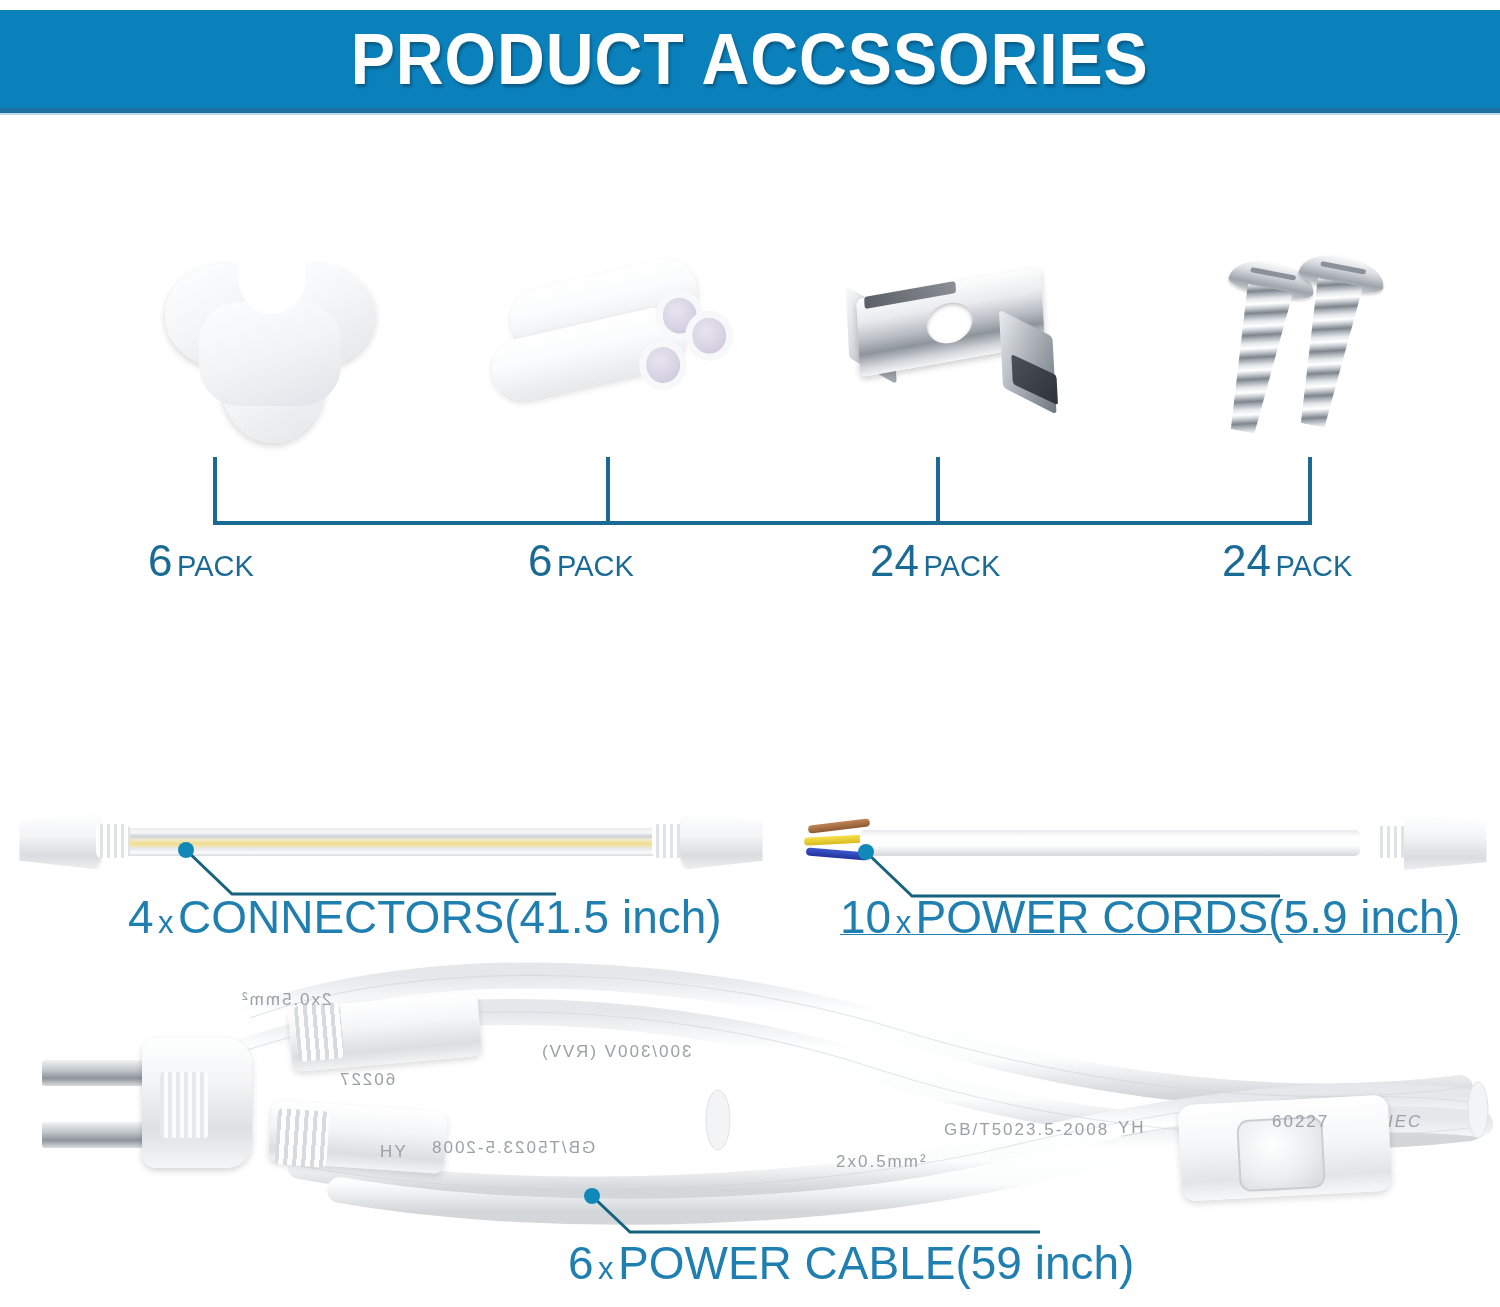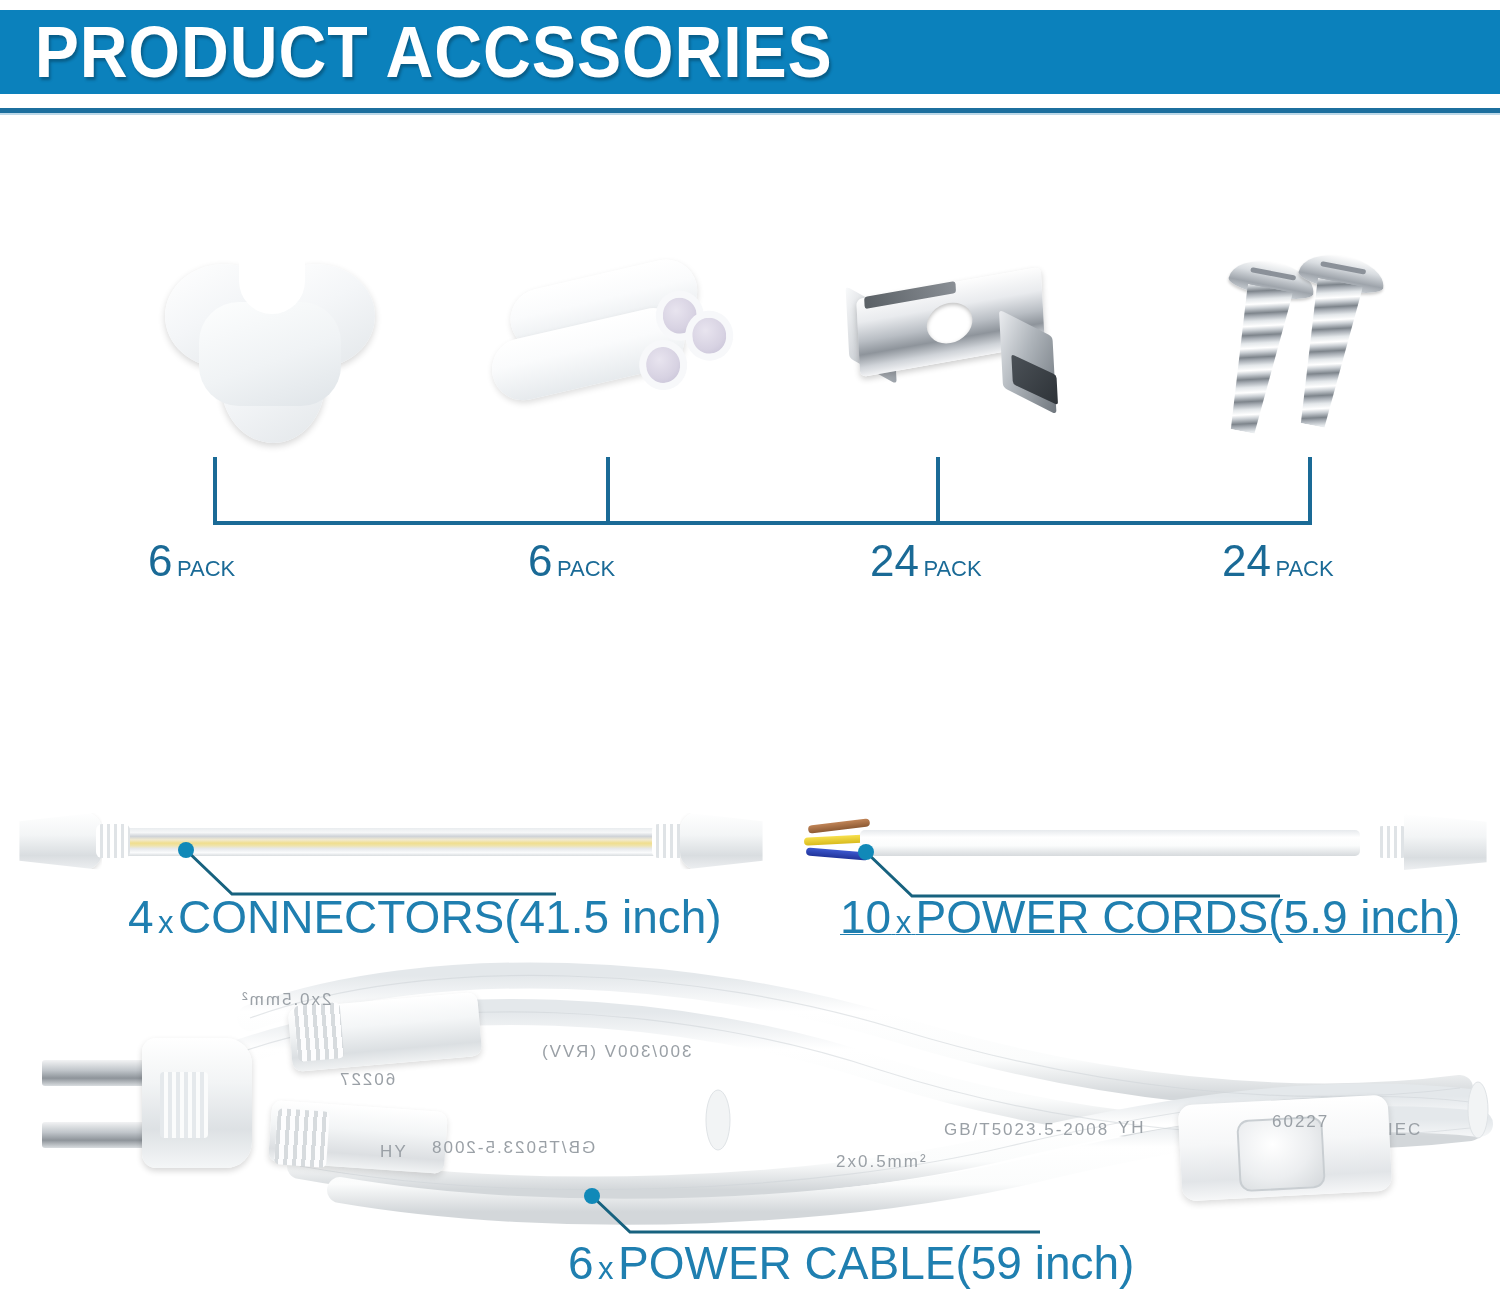--- a/index.html
+++ b/index.html
@@ -6,23 +6,23 @@
   body{
     width:1500px;height:1307px;
     background:#ffffff;
     font-family:"Liberation Sans", sans-serif;
     overflow:hidden;
     position:relative;
   }
 
   
   .banner{
-    position:absolute;left:0;top:10px;width:1500px;height:84px;
+    position:absolute;left:0;top:10px;width:1500px;height:98px;
     background:#0b81bc;
-    display:flex;align-items:center;justify-content:flex-start;
+    display:flex;align-items:center;justify-content:center;
   }
   .banner-underline{
     position:absolute;left:0;top:108px;width:1500px;height:5px;
     background:#1c6f9e;
   }
   .banner-underline2{
     position:absolute;left:0;top:113px;width:1500px;height:2px;
     background:#bcd8e8;
   }
   .banner-title{
@@ -139,21 +139,21 @@
   
   .bracket-svg{position:absolute;left:0;top:455px;width:1500px;height:95px;}
 
   
   .pack-label{
     position:absolute;top:536px;
     color:#1a6a96;white-space:nowrap;
     font-family:"Liberation Sans", sans-serif;
   }
   .pack-num{font-size:44px;}
-  .pack-word{font-size:22px;}
+  .pack-word{font-size:29px;}
 
   
   .mid{position:absolute;left:0;top:790px;width:1500px;height:170px;}
 
   
   .conn-cable{position:absolute;left:16px;top:20px;width:750px;height:70px;}
   .cc-wire{
     position:absolute;left:92px;top:18px;width:580px;height:28px;
     background:linear-gradient(180deg,
       #e9ecef 0%,#f6f7f8 16%,#cfd3d8 30%,
@@ -439,21 +439,21 @@
   <div class="switch-rocker"></div>
 
   <span class="cabletxt flip" style="left:430px;top:178px;">GB/T5023.5-2008</span>
   <span class="cabletxt flip" style="left:378px;top:182px;">YH</span>
   <span class="cabletxt flip" style="left:338px;top:110px;">60227</span>
   <span class="cabletxt flip" style="left:540px;top:82px;">300/300V (RVV)</span>
   <span class="cabletxt flip" style="left:240px;top:30px;">2x0.5mm²</span>
   <span class="cabletxt" style="left:944px;top:160px;">GB/T5023.5-2008</span>
   <span class="cabletxt" style="left:1118px;top:158px;">YH</span>
   <span class="cabletxt" style="left:1272px;top:152px;">60227</span>
-  <span class="cabletxt" style="left:1388px;top:160px;">IEC</span>
+  <span class="cabletxt" style="left:1388px;top:152px;font-style:italic;">IEC</span>
   <span class="cabletxt" style="left:836px;top:192px;">2x0.5mm²</span>
 </div>
 
 <svg class="leader" style="left:0;top:1180px;width:1500px;height:70px;" viewBox="0 0 1500 70">
   <path d="M592 16 L630 52 L1040 52" stroke="#17627f" stroke-width="3" fill="none"></path>
   <circle cx="592" cy="16" r="8" fill="#1189b8"></circle>
 </svg>
 
 <div class="cable-label" style="left:568px;top:1236px;">
   <span class="cl-num">6</span>

